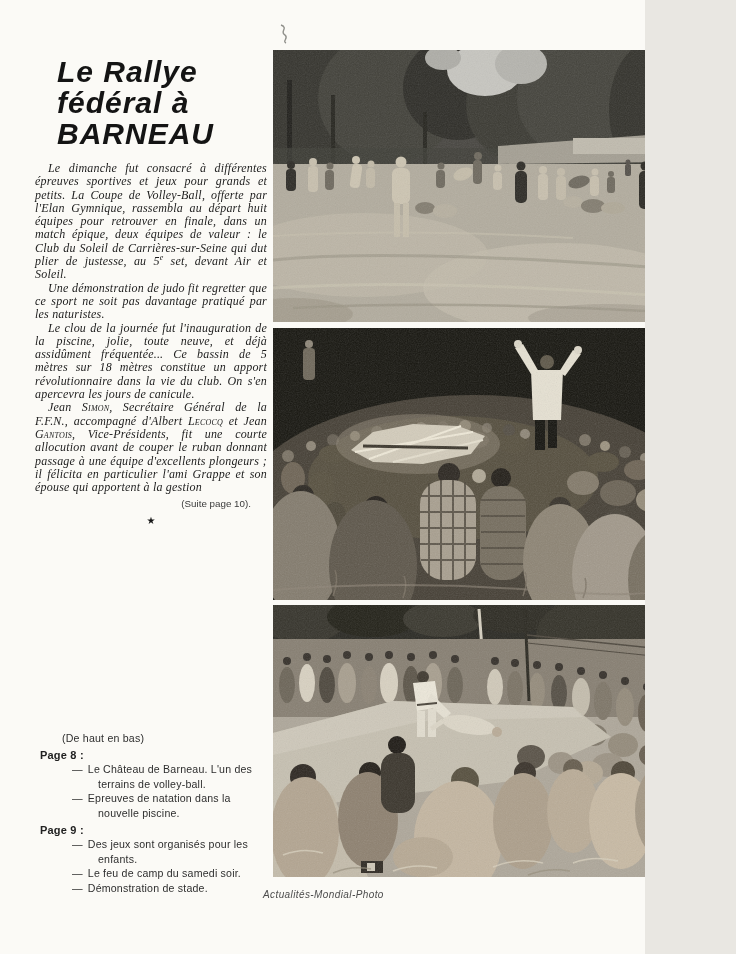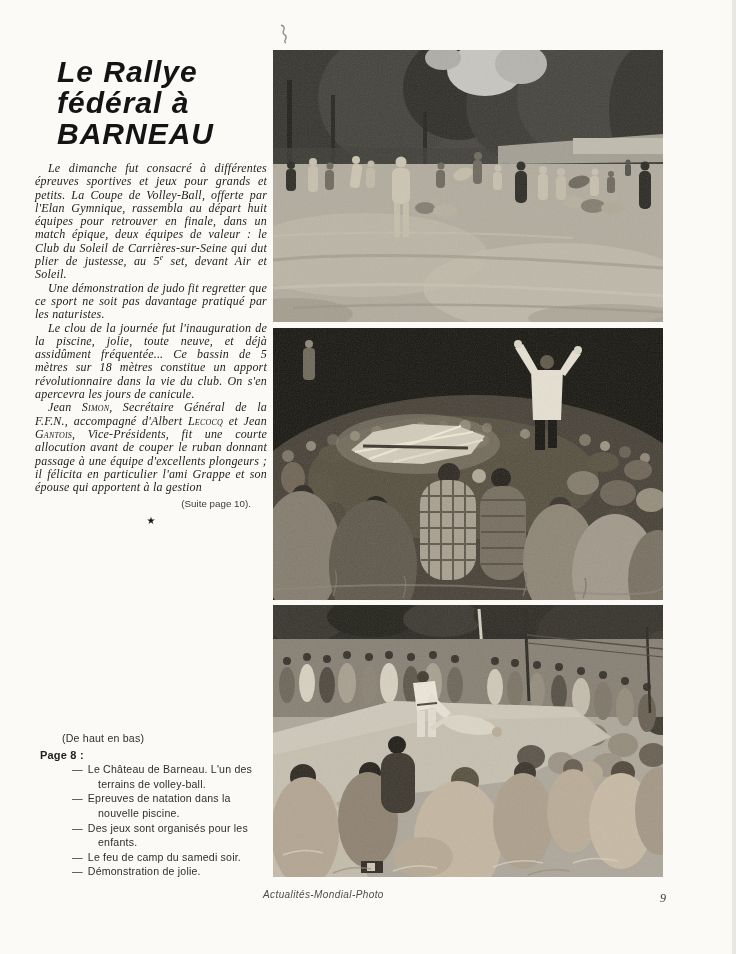--- a/index.html
+++ b/index.html
@@ -1,17 +1,17 @@
 <!DOCTYPE html>
 <html lang="fr"><head>
 <meta charset="utf-8">
 <style>
   html,body{margin:0;padding:0;}
   body{width:736px;height:954px;background:#e9e7e2;font-family:"Liberation Serif",serif;}
-  .page{position:relative;width:732px;height:954px;background:#fbfaf6;overflow:hidden;}
+  .page{position:relative;width:645px;height:954px;background:#fbfaf6;overflow:hidden;}
 
   
   .left-col{position:absolute;left:35px;top:56px;width:232px;}
   .title{margin:0 0 13px 22px;font-family:"Liberation Sans",sans-serif;
          font-weight:bold;font-style:italic;color:#141414;
          font-size:30px;line-height:31px;letter-spacing:1px;}
   .title .tline{white-space:nowrap;}
   .body-text p{margin:0;font-size:12px;line-height:13.3px;letter-spacing:0.2px;
                text-align:justify;font-style:italic;color:#1c1c1c;text-indent:13px;}
   .sc{font-variant:small-caps;}
@@ -70,23 +70,24 @@
     <div class="star">★</div>
   </div>
 
   <div class="captions">
     <div class="cap-intro">(De haut en bas)</div>
 
     <div class="cap-heading">Page 8 :</div>
     <div class="cap-item"><span class="dash">—</span><span>Le Château de Barneau. L'un des terrains de volley-ball.</span></div>
     <div class="cap-item"><span class="dash">—</span><span>Epreuves de natation dans la nouvelle piscine.</span></div>
 
+    <div class="cap-heading">Page 9 :</div>
     <div class="cap-item"><span class="dash">—</span><span>Des jeux sont organisés pour les enfants.</span></div>
     <div class="cap-item"><span class="dash">—</span><span>Le feu de camp du samedi soir.</span></div>
-    <div class="cap-item"><span class="dash">—</span><span>Démonstration de jolie.</span></div>
+    <div class="cap-item"><span class="dash">—</span><span>Démonstration de stade.</span></div>
   </div>
 
   <div class="footer-credit">Actualités-Mondial-Photo</div>
   <div class="page-num">9</div>
 
   <div class="photo" id="photo1">
   <svg viewBox="0 0 390 272">
     <defs>
       <filter id="grain" x="0" y="0" width="100%" height="100%">
         <feTurbulence type="fractalNoise" baseFrequency="0.9" numOctaves="2" stitchTiles="stitch"></feTurbulence>

